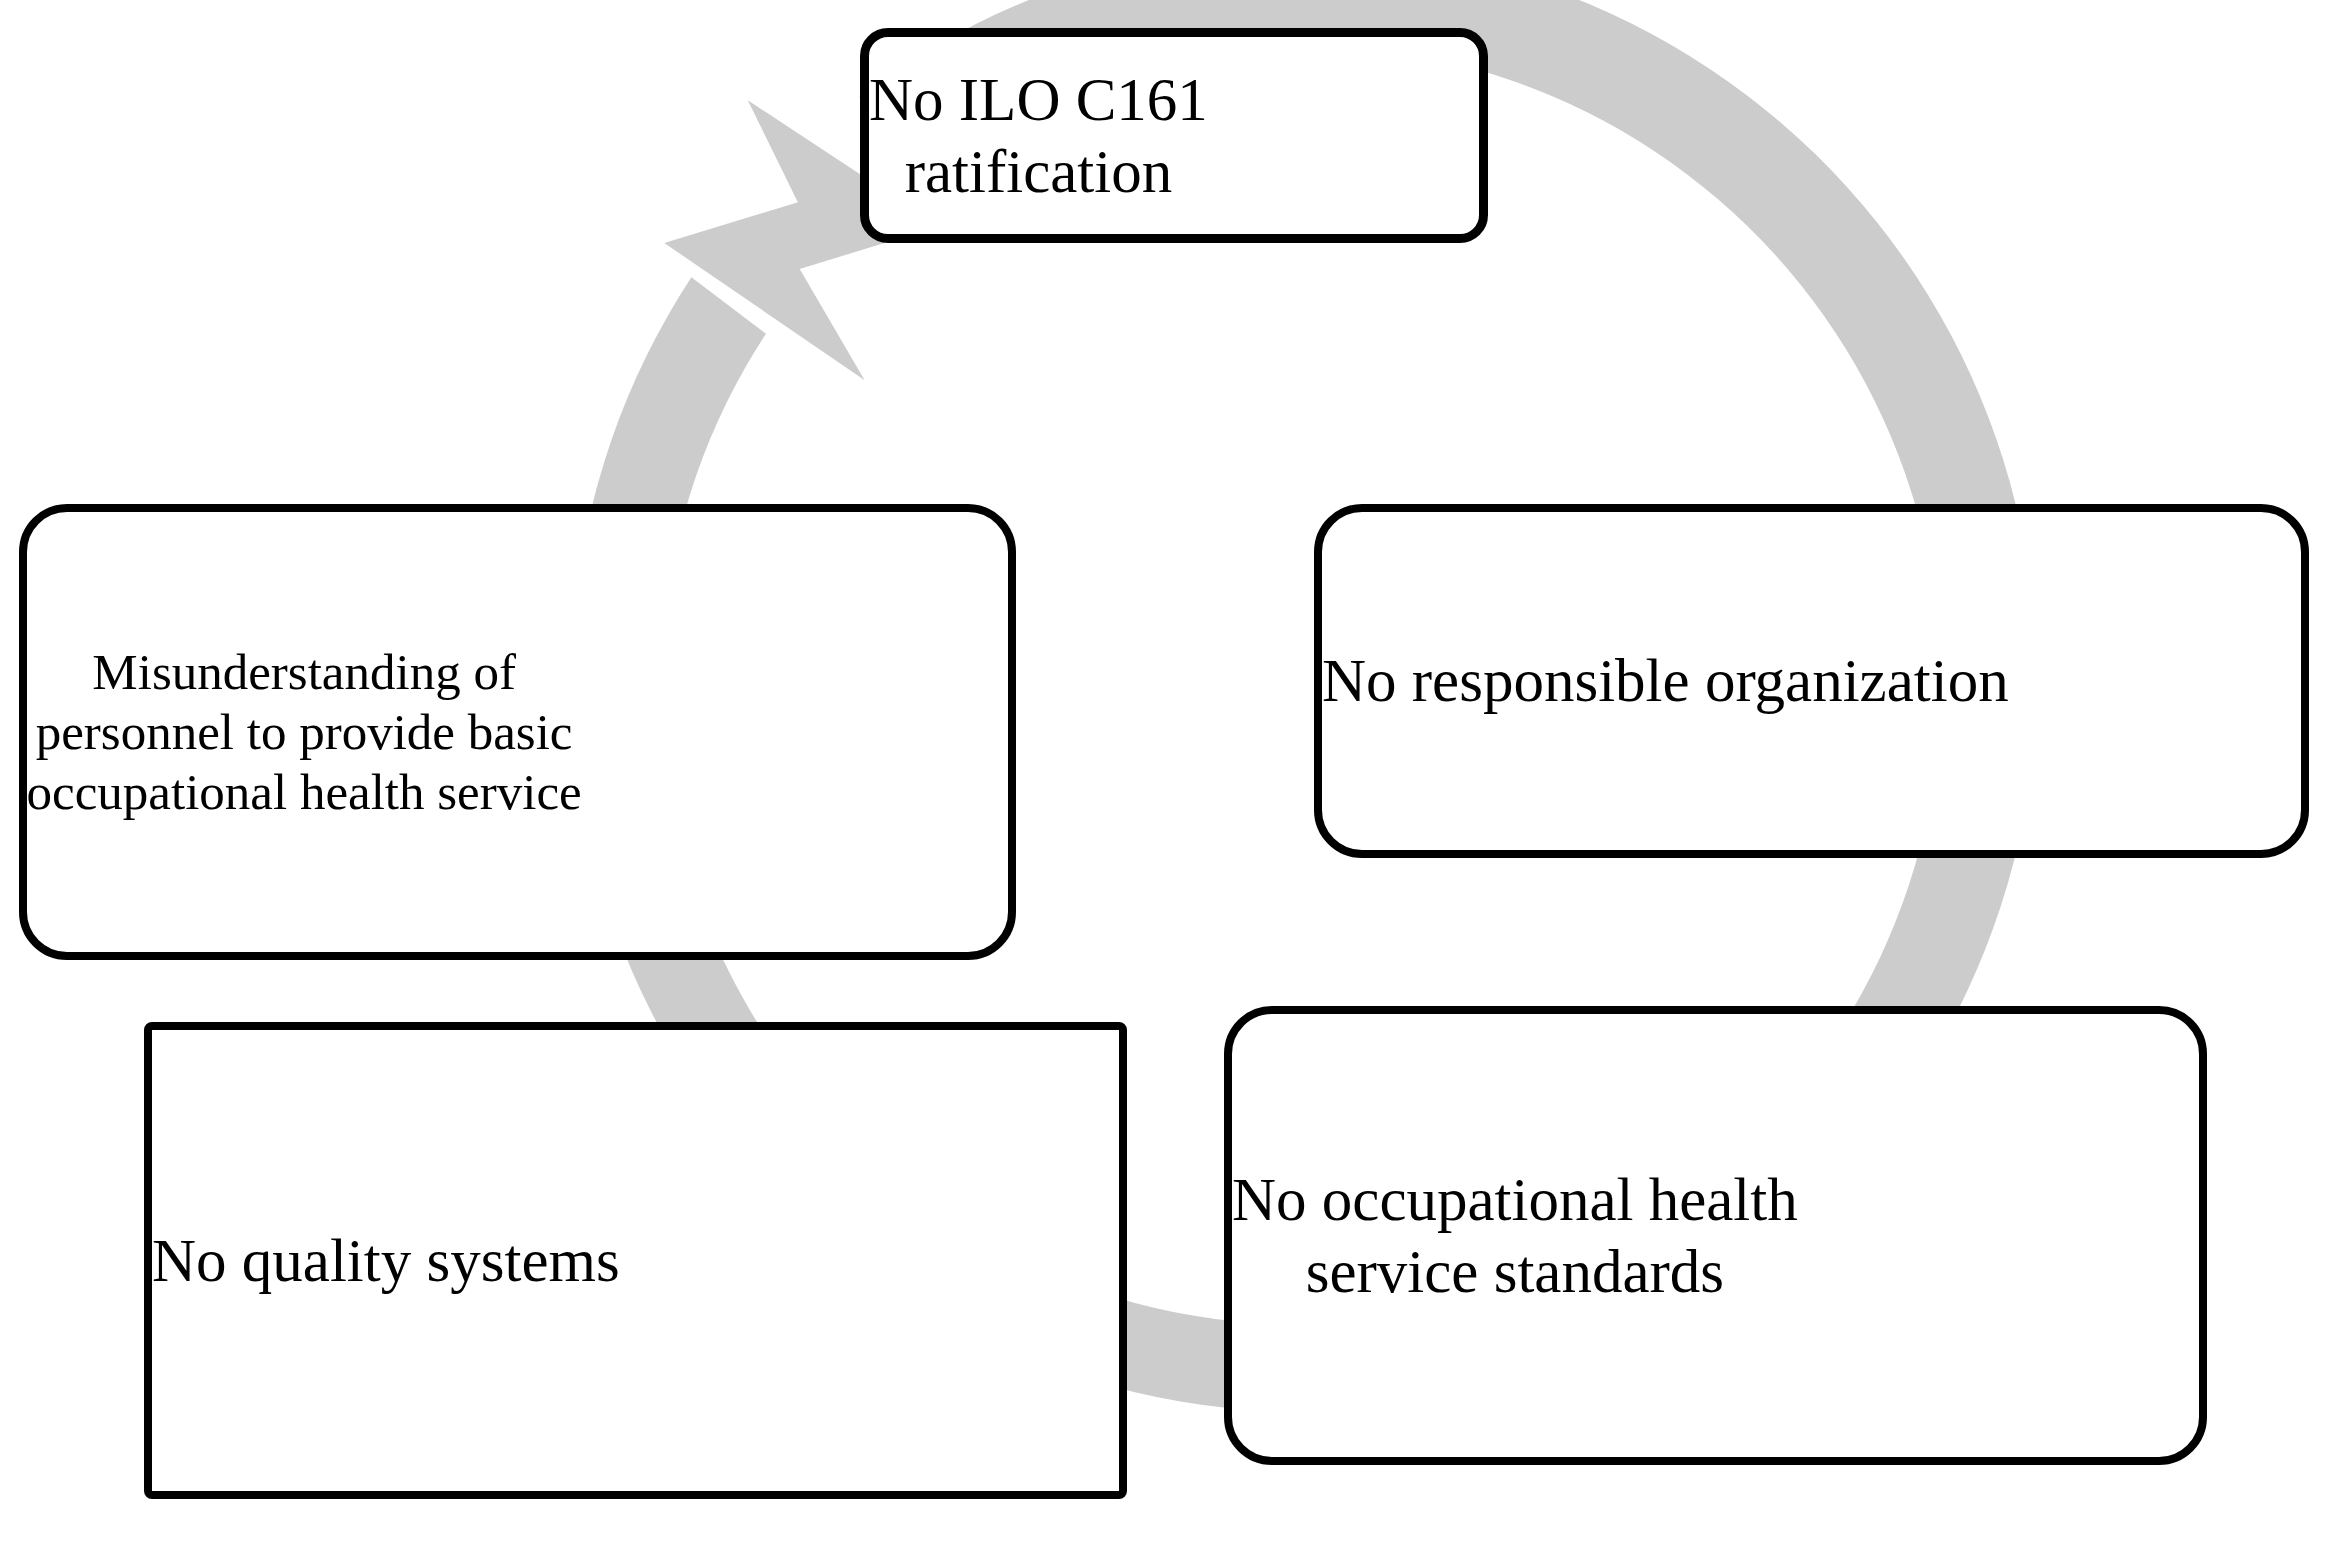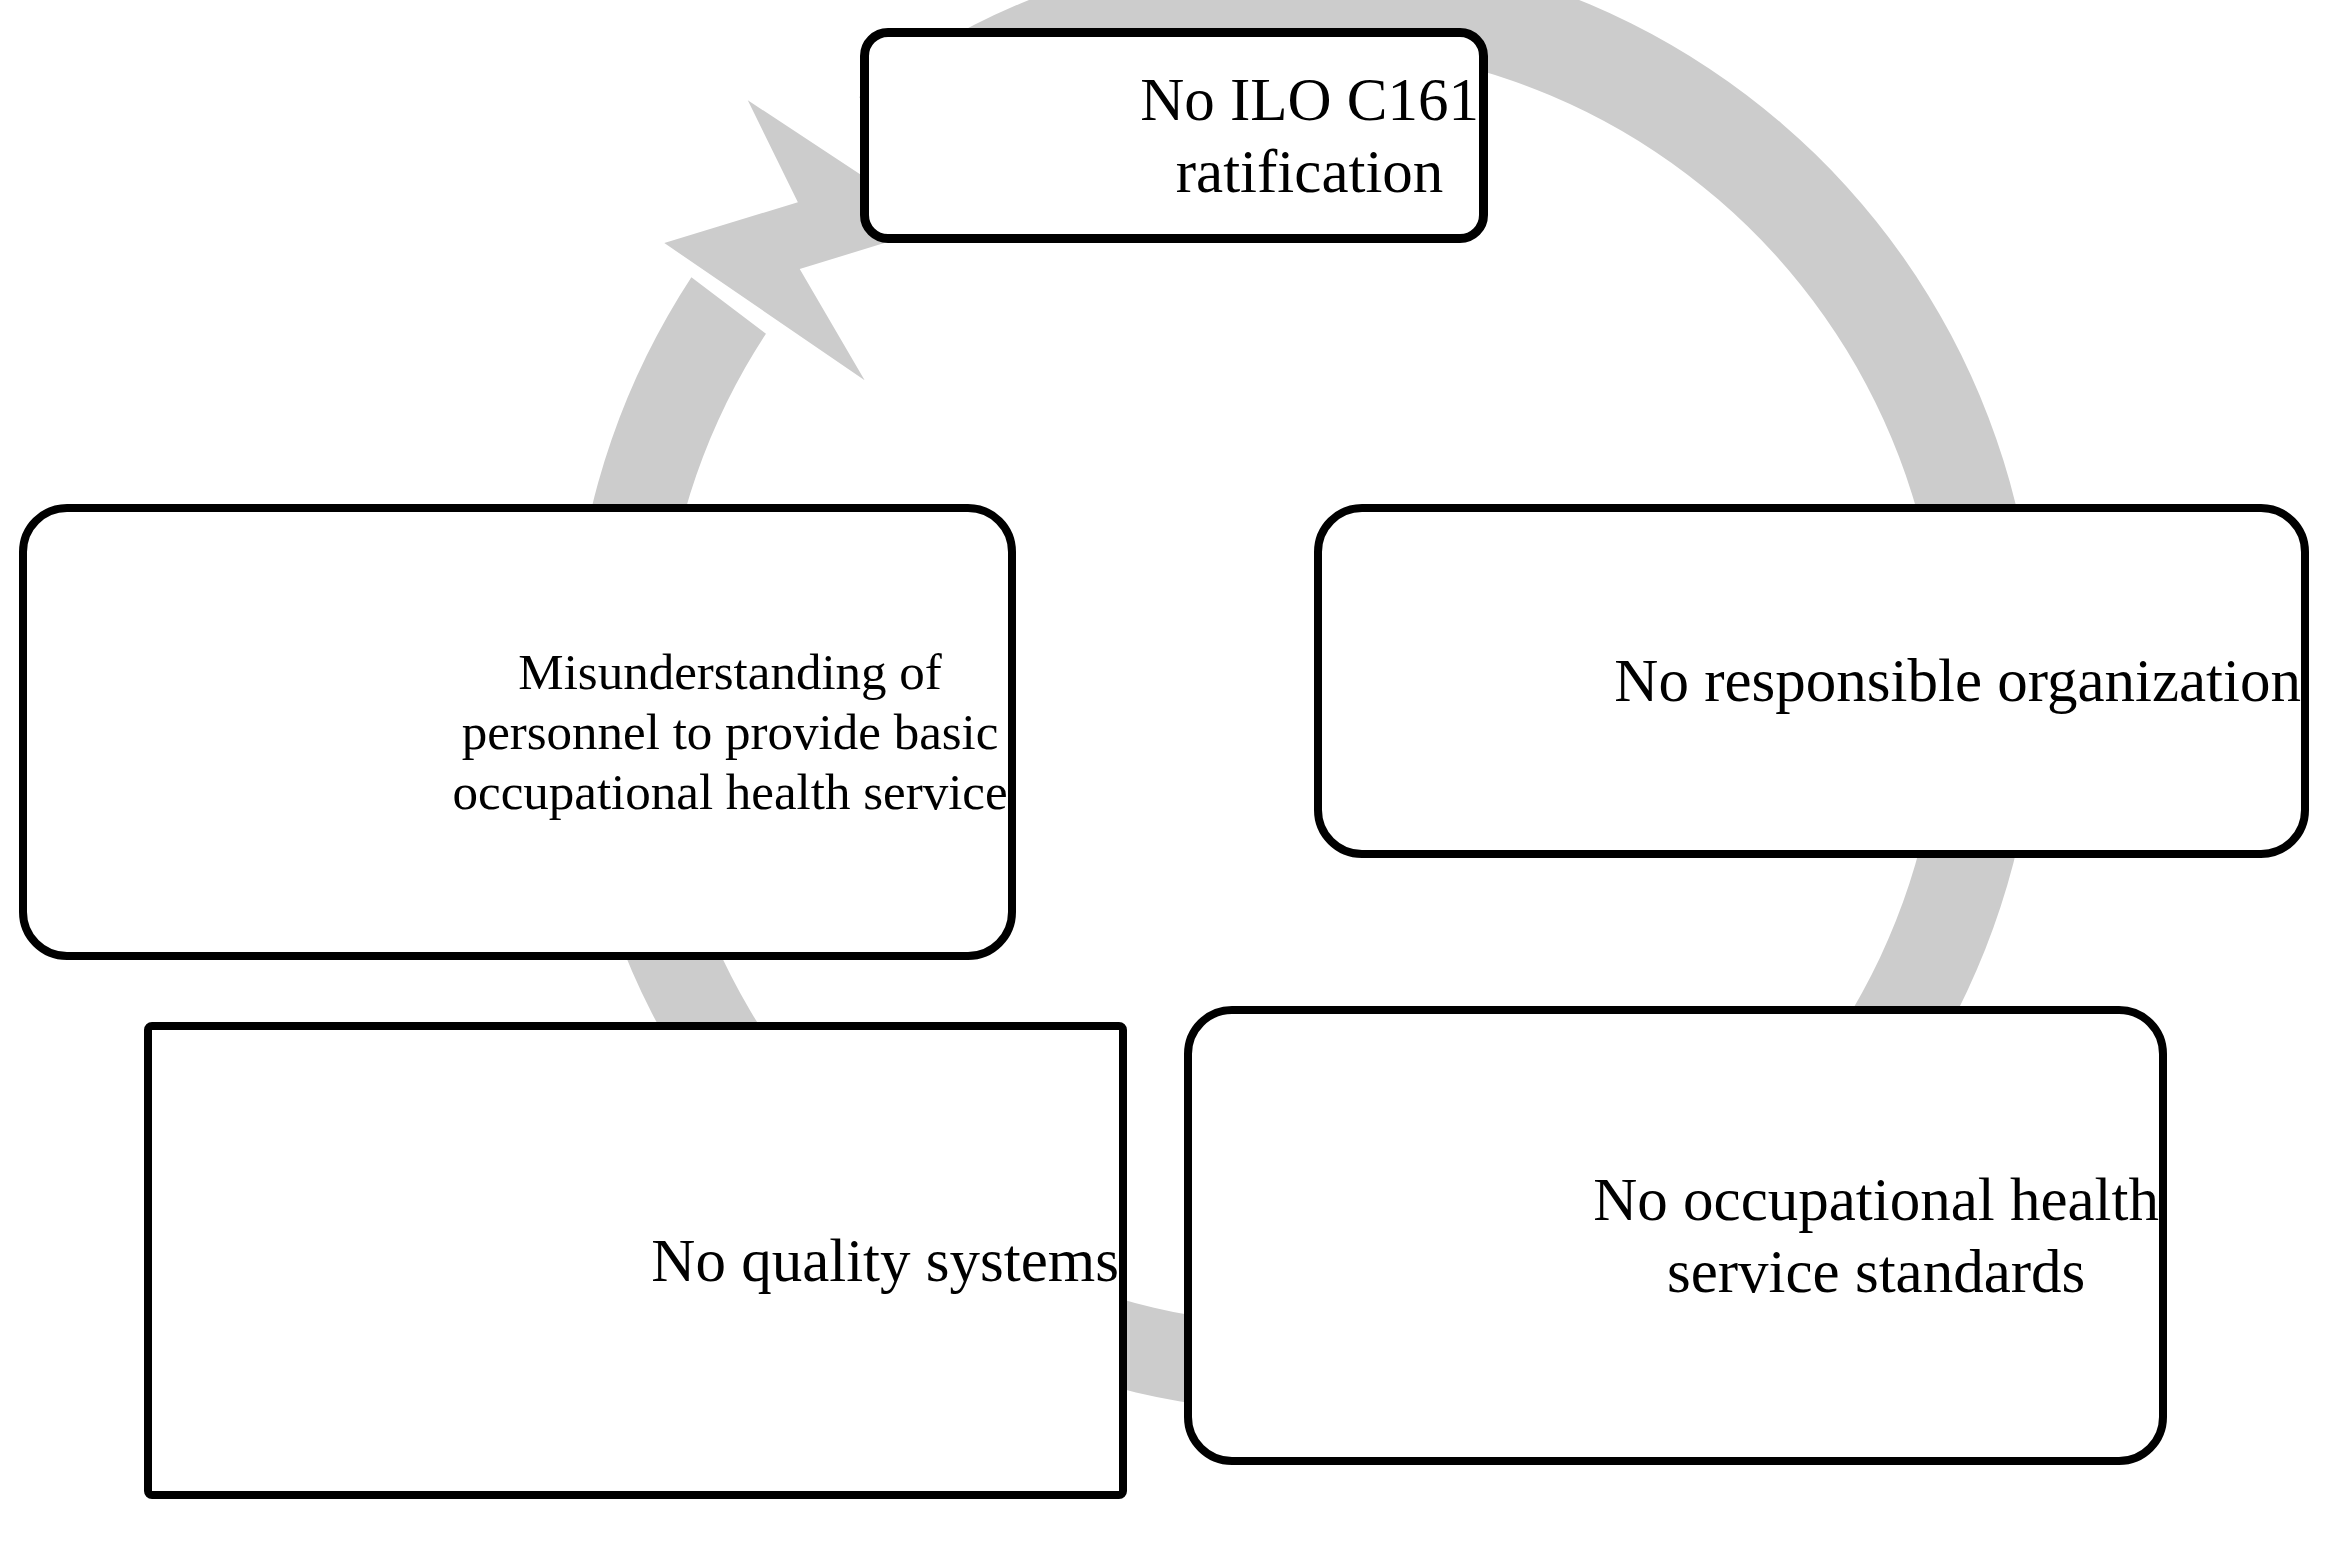--- a/index.html
+++ b/index.html
@@ -24,21 +24,21 @@
     pointer-events: none;
   }
   .node-box {
     position: absolute;
     box-sizing: border-box;
     background: #ffffff;
     border: 8.3px solid #000000;
     border-radius: 43px;
     display: flex;
     align-items: center;
-    justify-content: flex-end;
+    justify-content: flex-start;
     text-align: center;
     color: #000000;
     line-height: 1.18;
     white-space: pre-line;
     z-index: 5;
   }
 
   
   #box-ratification {
     left: 860px;  top: 28px;
@@ -59,21 +59,21 @@
     font-size: 61px;
     border-radius: 48px;
   }
   #box-no-quality-systems {
     left: 144px;  top: 1022px;
     width: 983px; height: 477px;
     font-size: 61px;
     border-radius: 8px;
   }
   #box-no-oh-standards {
-    left: 1184px; top: 1006px;
+    left: 1224px; top: 1006px;
     width: 983px; height: 459px;
     font-size: 61px;
     border-radius: 48px;
   }
 </style>
 </head>
 <body>
 
 <div id="canvas">
 

